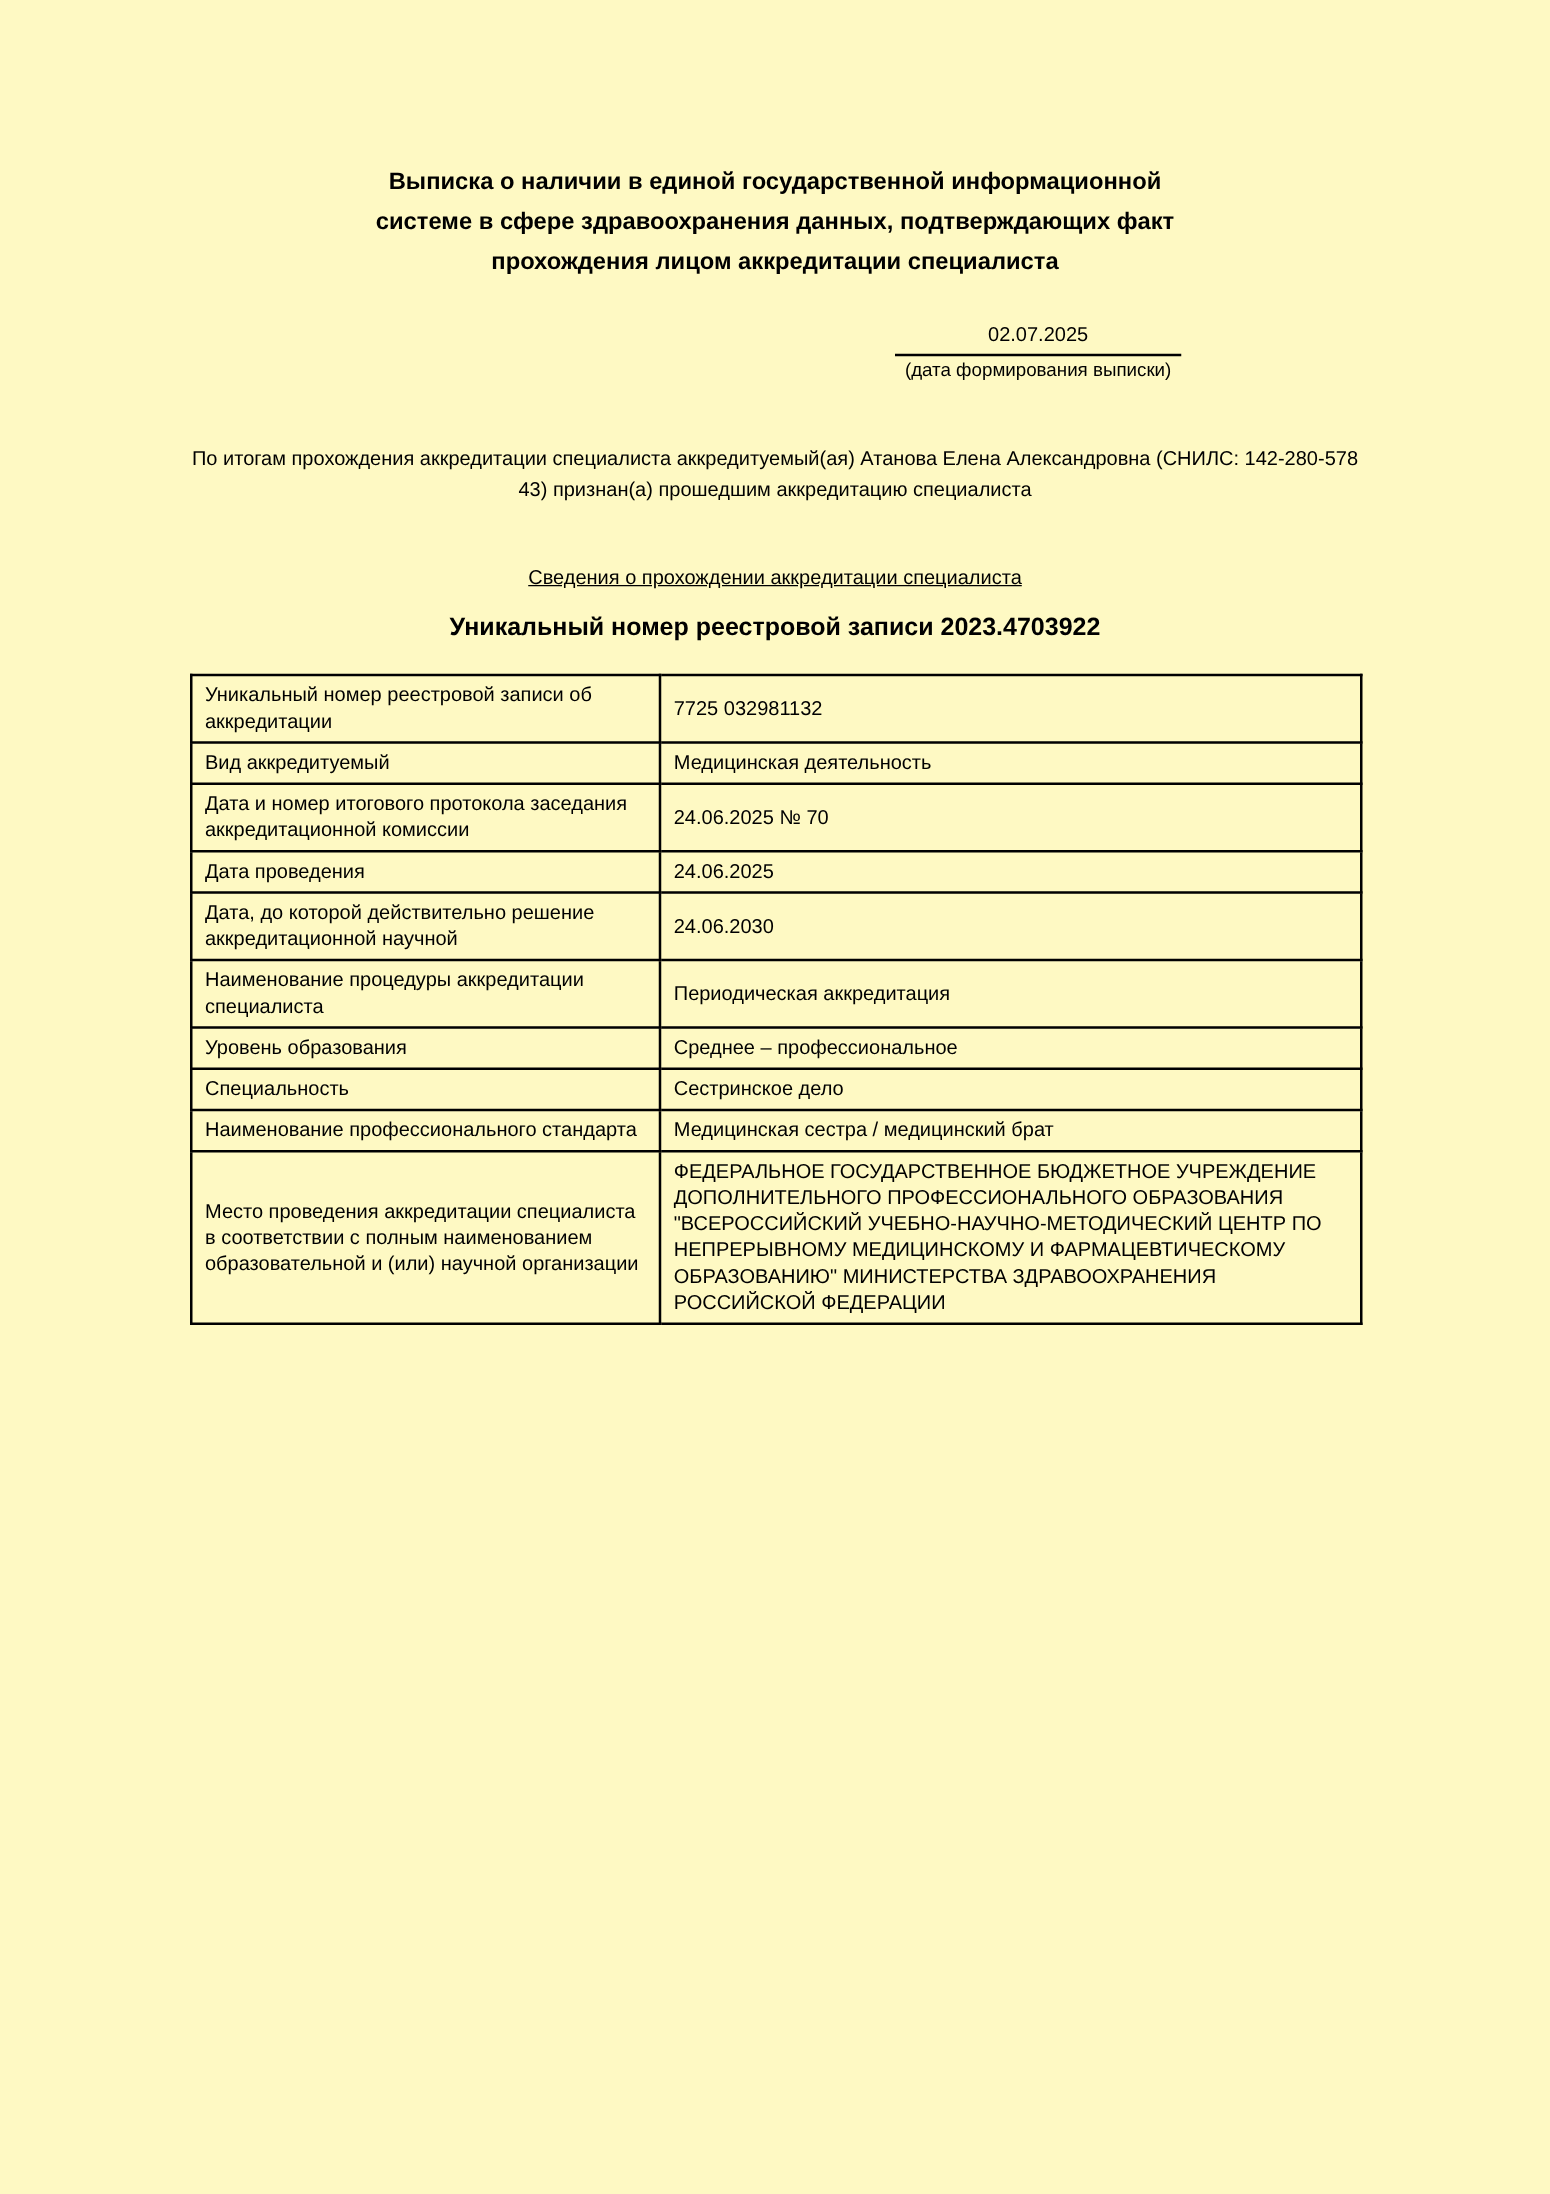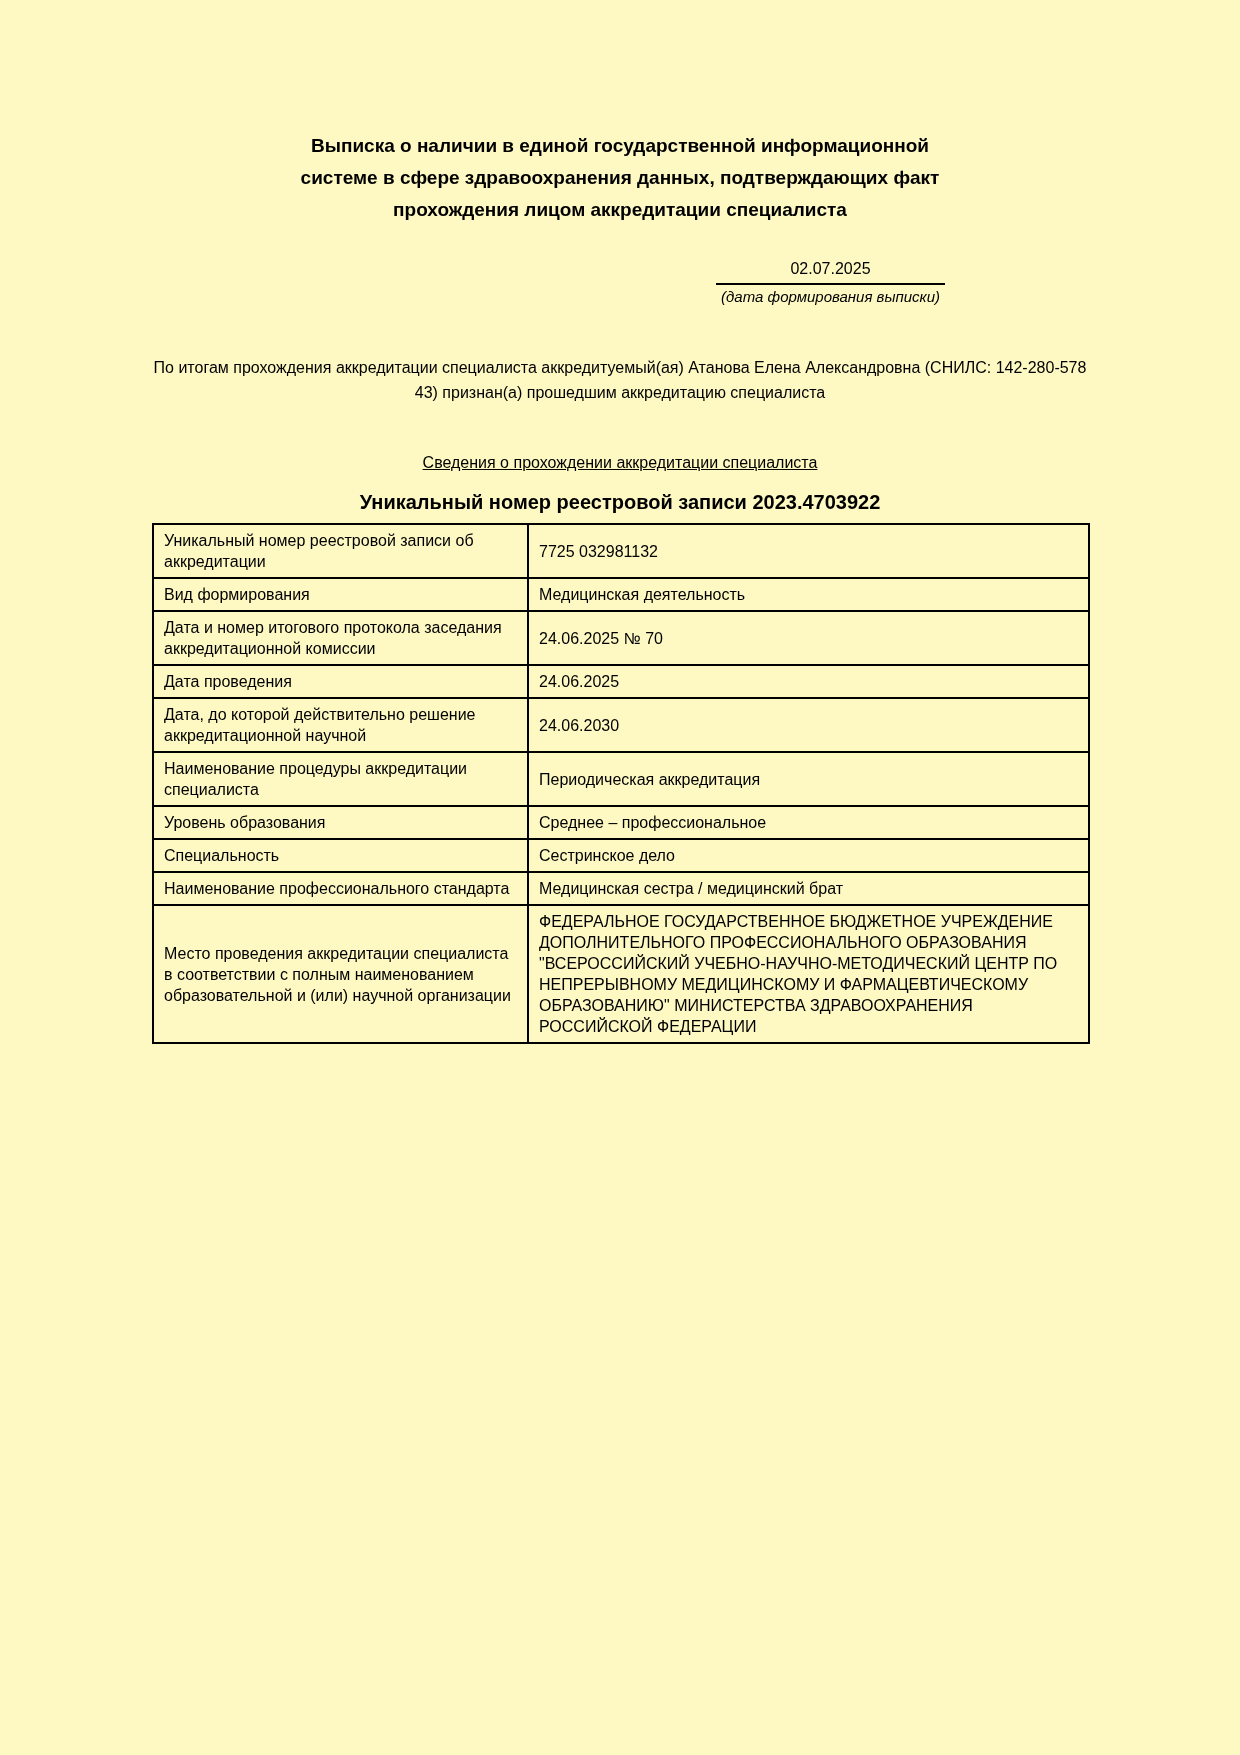--- a/index.html
+++ b/index.html
@@ -34,21 +34,20 @@
     font-size: 16px;
     line-height: 22px;
     padding-bottom: 3px;
     border-bottom: 2px solid #000000;
   }
   .date-caption {
     display: block;
     font-size: 15px;
     line-height: 21px;
     padding-top: 1px;
-    font-style: italic;
   }
   .intro-paragraph {
     margin: 48px auto 0 auto;
     width: 944px;
     text-align: center;
     font-size: 16px;
     line-height: 25px;
   }
   .section-heading {
     margin-top: 48px;
@@ -58,21 +57,21 @@
     text-decoration: underline;
   }
   .registry-heading {
     margin-top: 16px;
     text-align: center;
     font-size: 20px;
     font-weight: bold;
     line-height: 26px;
   }
   table.acc-table {
-    margin-top: 8px;
+    margin-top: 24px;
     margin-left: 152px;
     width: 936px;
     border-collapse: collapse;
     border: 2px solid #000000;
     table-layout: fixed;
   }
   table.acc-table td {
     border: 2px solid #000000;
     vertical-align: middle;
     font-size: 16px;
@@ -104,21 +103,21 @@
 
   <div class="registry-heading">Уникальный номер реестровой записи 2023.4703922</div>
 
   <table class="acc-table">
     <tbody>
         <tr>
           <td class="label-cell">Уникальный номер реестровой записи об аккредитации</td>
           <td class="value-cell">7725 032981132</td>
         </tr>
         <tr>
-          <td class="label-cell">Вид формирования</td>
+          <td class="label-cell">Вид аккредитуемый</td>
           <td class="value-cell">Медицинская деятельность</td>
         </tr>
         <tr>
           <td class="label-cell">Дата и номер итогового протокола заседания аккредитационной комиссии</td>
           <td class="value-cell">24.06.2025 № 70</td>
         </tr>
         <tr>
           <td class="label-cell">Дата проведения</td>
           <td class="value-cell">24.06.2025</td>
         </tr>

